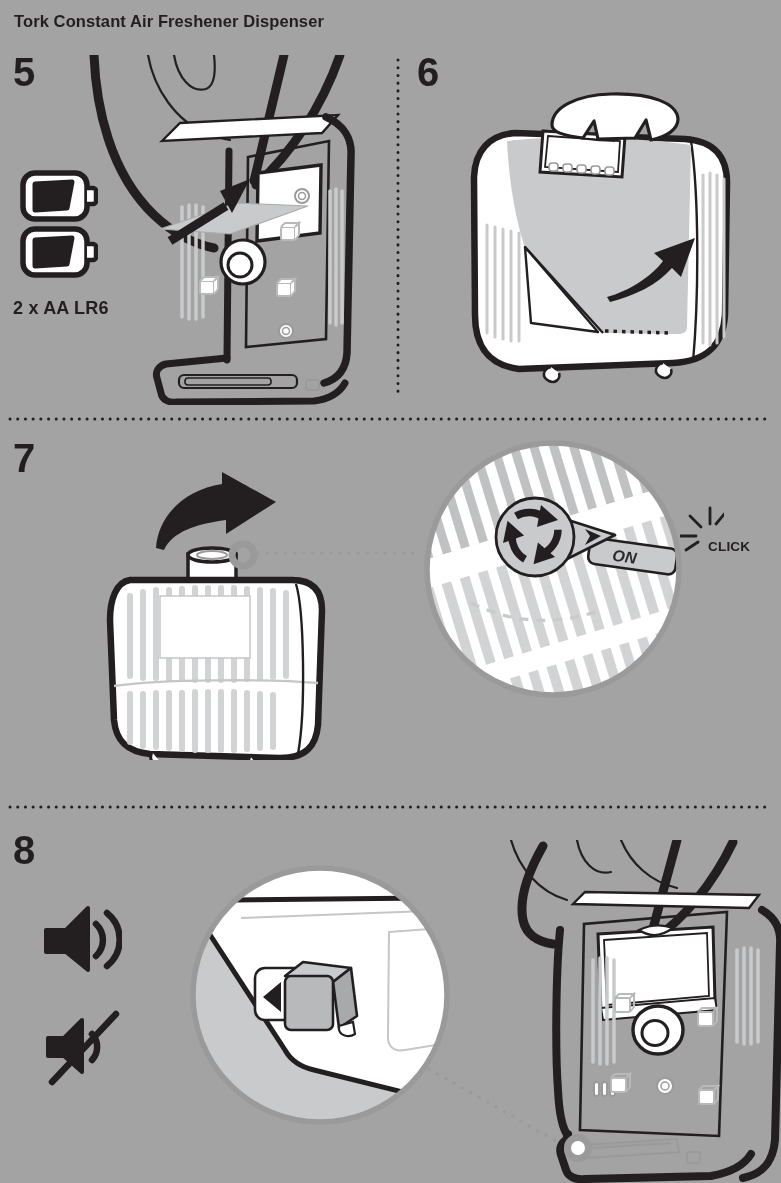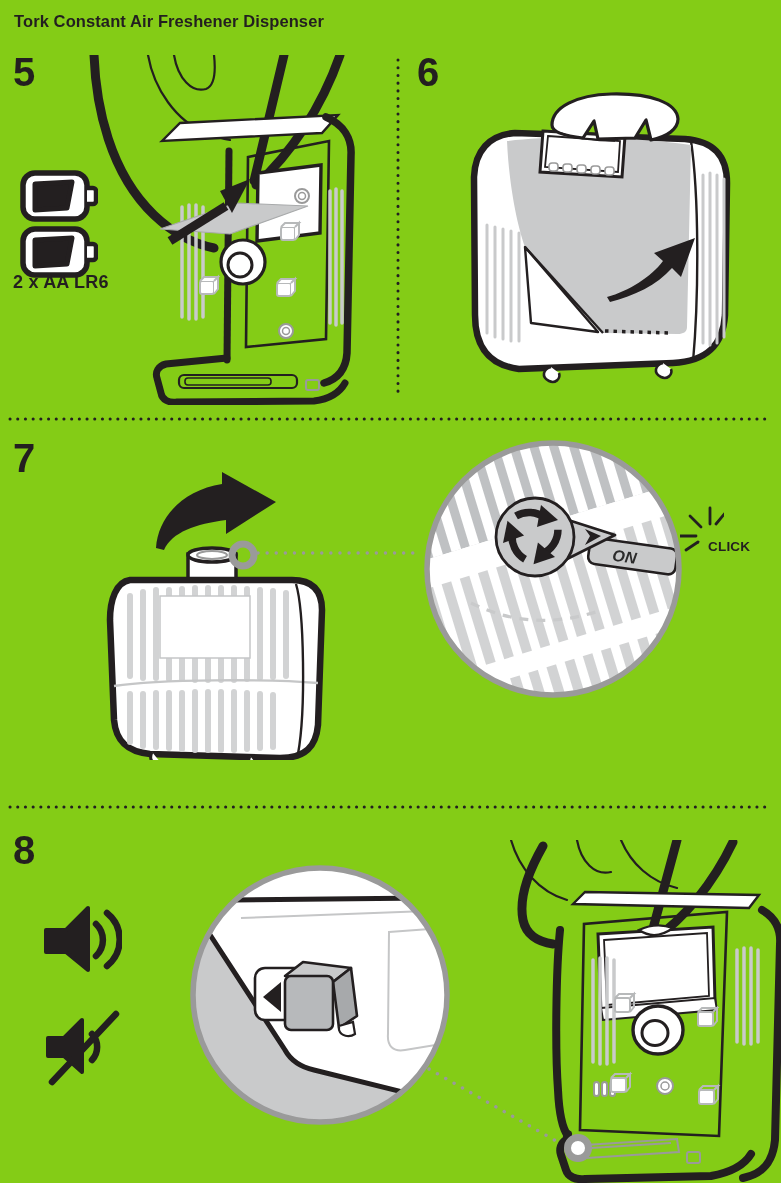--- a/index.html
+++ b/index.html
@@ -1,21 +1,21 @@
 <!DOCTYPE html>
 <html><head>
 <meta charset="utf-8">
 <style>
   html,body{margin:0;padding:0;background:#fff;}
-  .page{position:relative;width:781px;height:1183px;background:#84cc16;overflow:hidden;
+  .page{position:relative;width:781px;height:1183px;background:#a3a3a3;overflow:hidden;
         font-family:"Liberation Sans","DejaVu Sans",sans-serif;color:#231f20;}
   .abs{position:absolute;}
   .doc-title{left:14px;top:12px;font-size:16.5px;font-weight:bold;letter-spacing:.1px;}
   .step-num{font-size:40px;font-weight:bold;line-height:1;}
-  .batt-caption{left:13px;top:272px;font-size:18px;font-weight:bold;letter-spacing:.2px;}
+  .batt-caption{left:13px;top:298px;font-size:18px;font-weight:bold;letter-spacing:.2px;}
   .click-label{left:708px;top:531px;font-size:13.5px;font-weight:bold;letter-spacing:.2px;margin-top:8px;}
   svg{display:block;}
   text{font-family:"Liberation Sans","DejaVu Sans",sans-serif;}
 </style>
 </head>
 <body>
 
 <div class="page">
 
   <div class="abs doc-title">Tork Constant Air Freshener Dispenser</div>

